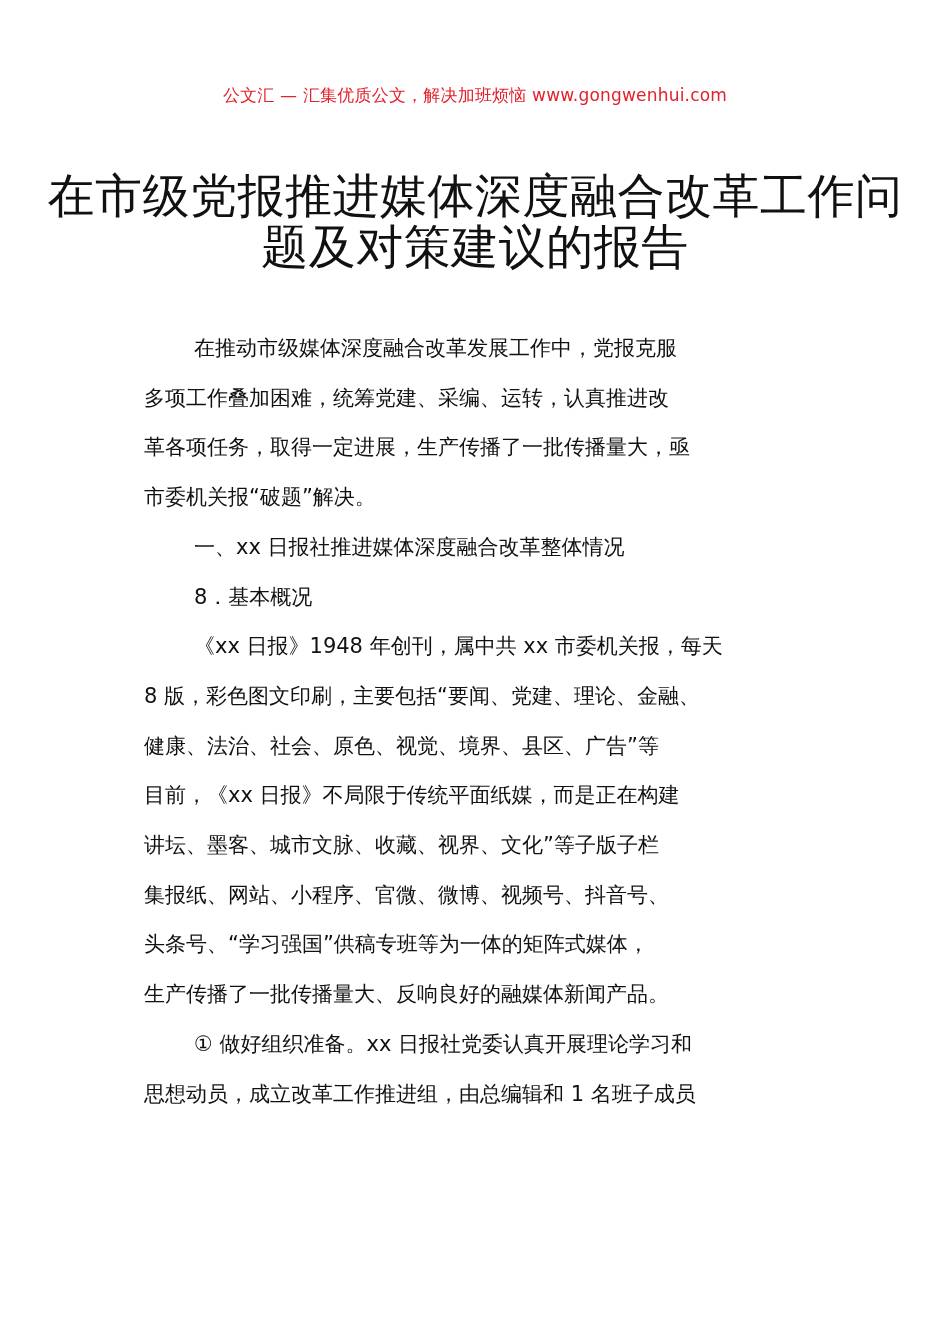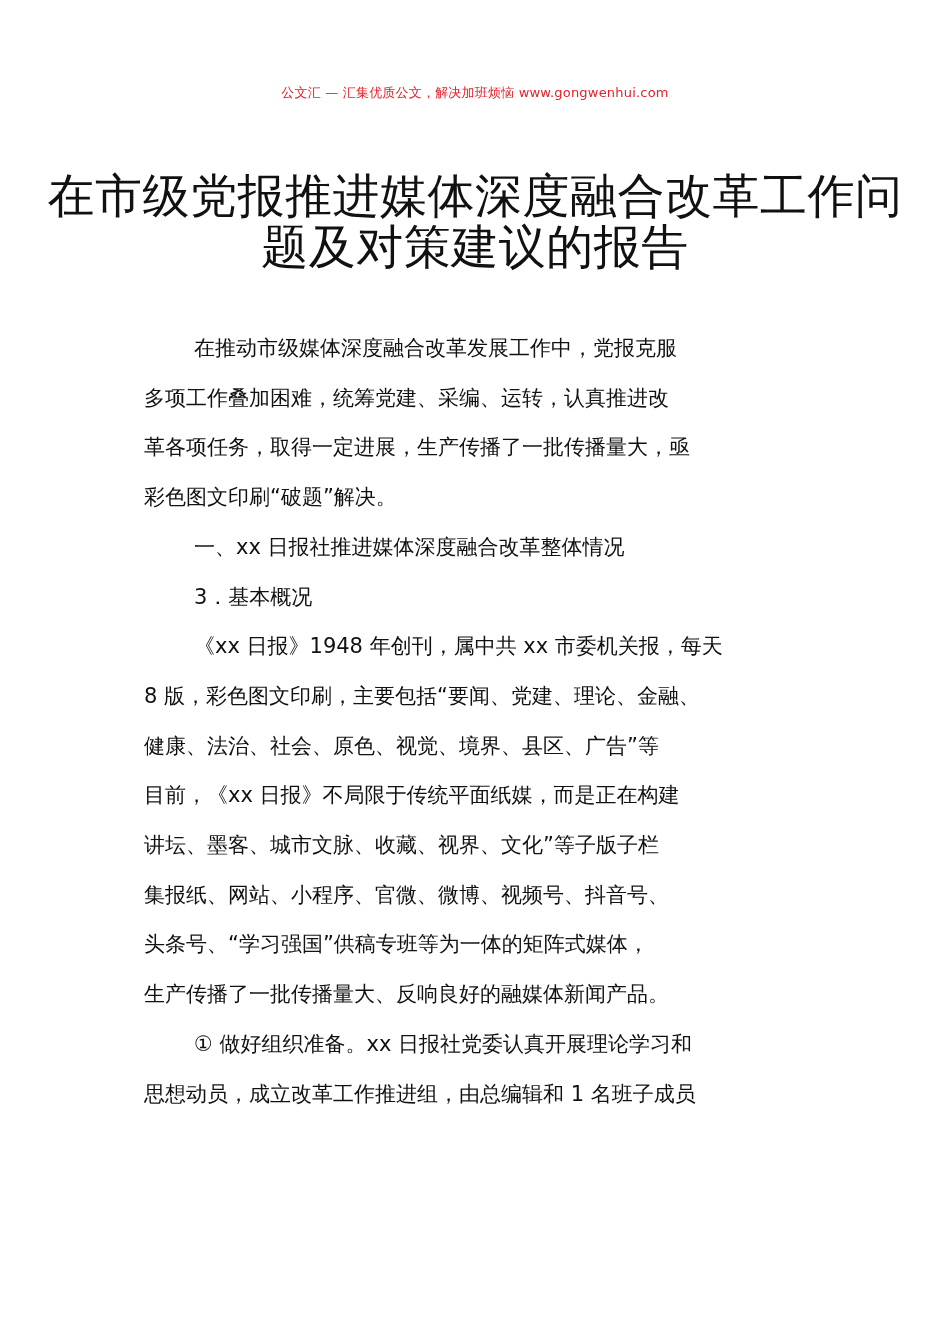--- a/index.html
+++ b/index.html
@@ -1,40 +1,40 @@
 <!DOCTYPE html>
 <html><head>
   <meta charset="utf-8">
   <style>
     html, body { margin: 0; padding: 0; background: #ffffff; }
     body { width: 950px; height: 1344px; position: relative; overflow: hidden; font-family: "DejaVu Sans", sans-serif; color: #111; }
-    .header-banner { position: absolute; top: 84px; left: 0; width: 950px; text-align: center; font-size: 13px; color: #e3202b; letter-spacing: 0.2px; }
+    .header-banner { position: absolute; top: 84px; left: 0; width: 950px; text-align: center; font-size: 17px; color: #e3202b; letter-spacing: 0.2px; }
     .doc-title { position: absolute; top: 170px; left: 0; width: 950px; text-align: center; font-size: 47px; line-height: 51px; color: #111; letter-spacing: 0.5px; }
     .doc-title .line { display: block; }
     .body-text { position: absolute; top: 324px; left: 144px; width: 670px; font-size: 21px; line-height: 49.7px; color: #111; }
     .p { display: block; white-space: nowrap; }
     .indent { padding-left: 50px; }
   </style>
 </head>
 <body>
 
 <div class="header-banner">公文汇 — 汇集优质公文，解决加班烦恼 www.gongwenhui.com</div>
 
 <div class="doc-title">
   <span class="line">在市级党报推进媒体深度融合改革工作问</span>
   <span class="line">题及对策建议的报告</span>
 </div>
 
 <div class="body-text">
   <span class="p indent">在推动市级媒体深度融合改革发展工作中，党报克服</span>
   <span class="p">多项工作叠加困难，统筹党建、采编、运转，认真推进改</span>
   <span class="p">革各项任务，取得一定进展，生产传播了一批传播量大，亟</span>
-  <span class="p">彩色图文印刷“破题”解决。</span>
+  <span class="p">市委机关报“破题”解决。</span>
   <span class="p indent">一、xx 日报社推进媒体深度融合改革整体情况</span>
-  <span class="p indent">3．基本概况</span>
+  <span class="p indent">8．基本概况</span>
   <span class="p indent">《xx 日报》1948 年创刊，属中共 xx 市委机关报，每天</span>
   <span class="p">8 版，彩色图文印刷，主要包括“要闻、党建、理论、金融、</span>
   <span class="p">健康、法治、社会、原色、视觉、境界、县区、广告”等</span>
   <span class="p">目前，《xx 日报》不局限于传统平面纸媒，而是正在构建</span>
   <span class="p">讲坛、墨客、城市文脉、收藏、视界、文化”等子版子栏</span>
   <span class="p">集报纸、网站、小程序、官微、微博、视频号、抖音号、</span>
   <span class="p">头条号、“学习强国”供稿专班等为一体的矩阵式媒体，</span>
   <span class="p">生产传播了一批传播量大、反响良好的融媒体新闻产品。</span>
   <span class="p indent">① 做好组织准备。xx 日报社党委认真开展理论学习和</span>
   <span class="p">思想动员，成立改革工作推进组，由总编辑和 1 名班子成员</span>

